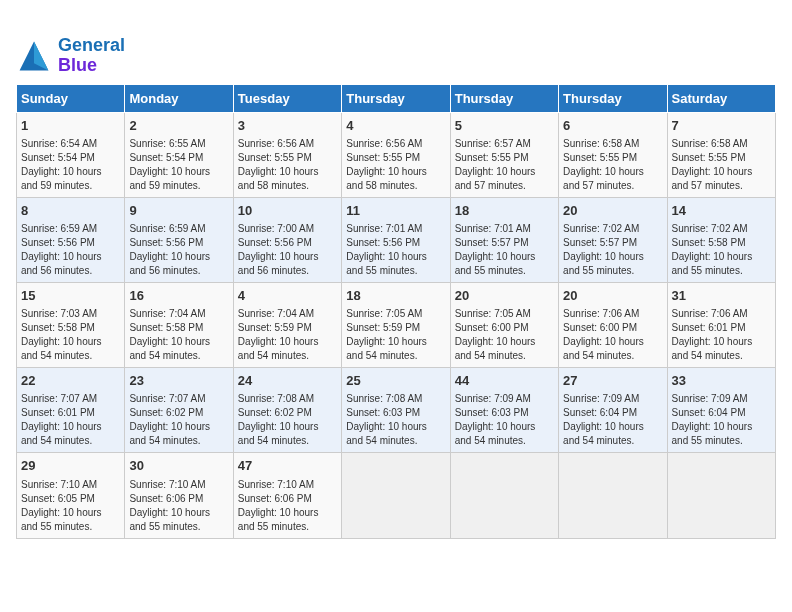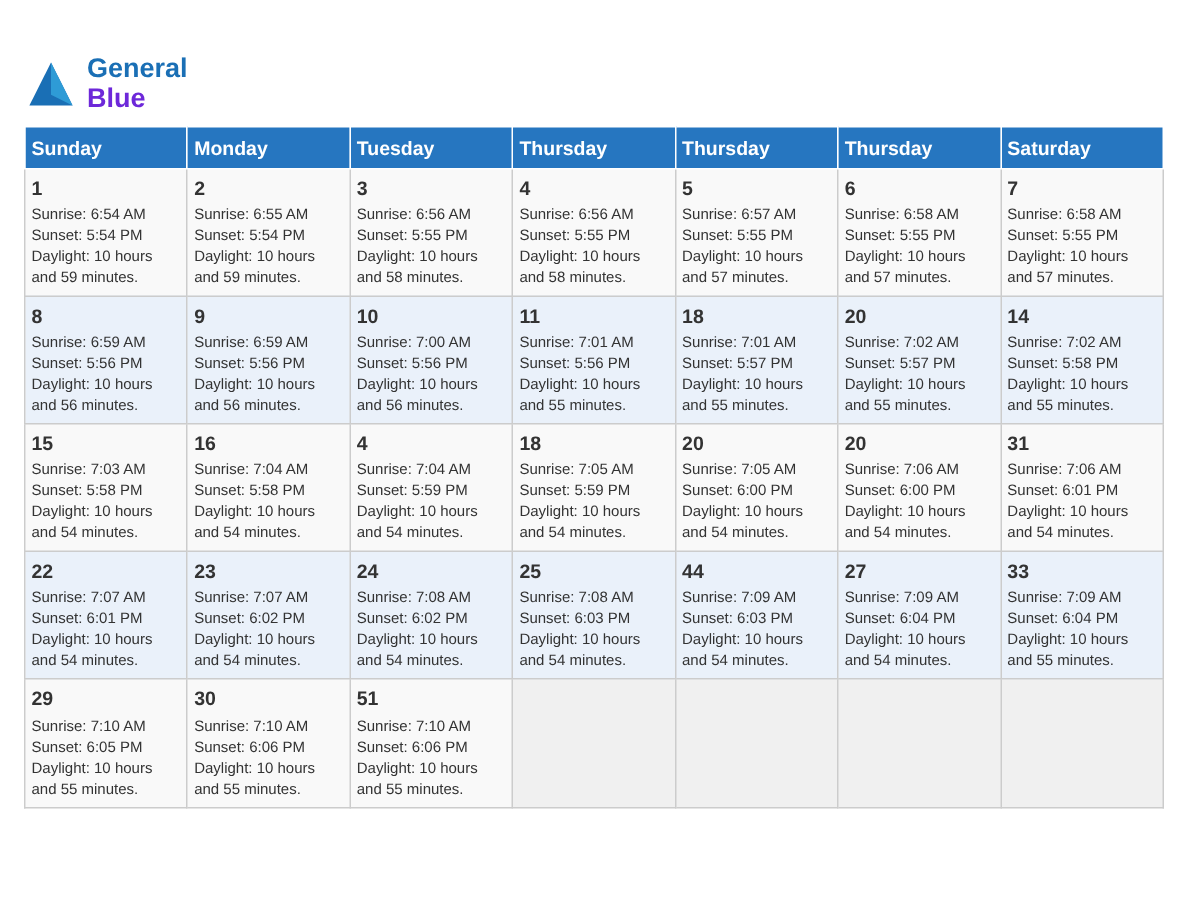--- a/index.html
+++ b/index.html
@@ -366,21 +366,21 @@
       </td>
         <td>
         <span class="day-num">30</span>
         <div class="day-cell-content">
           Sunrise: 7:10 AM<br>
           Sunset: 6:06 PM<br>
           Daylight: 10 hours and 55 minutes.
         </div>
       </td>
         <td>
-        <span class="day-num">51</span>
+        <span class="day-num">47</span>
         <div class="day-cell-content">
           Sunrise: 7:10 AM<br>
           Sunset: 6:06 PM<br>
           Daylight: 10 hours and 55 minutes.
         </div>
       </td>
         <td class="empty-cell"></td>
         <td class="empty-cell"></td>
         <td class="empty-cell"></td>
         <td class="empty-cell"></td>

